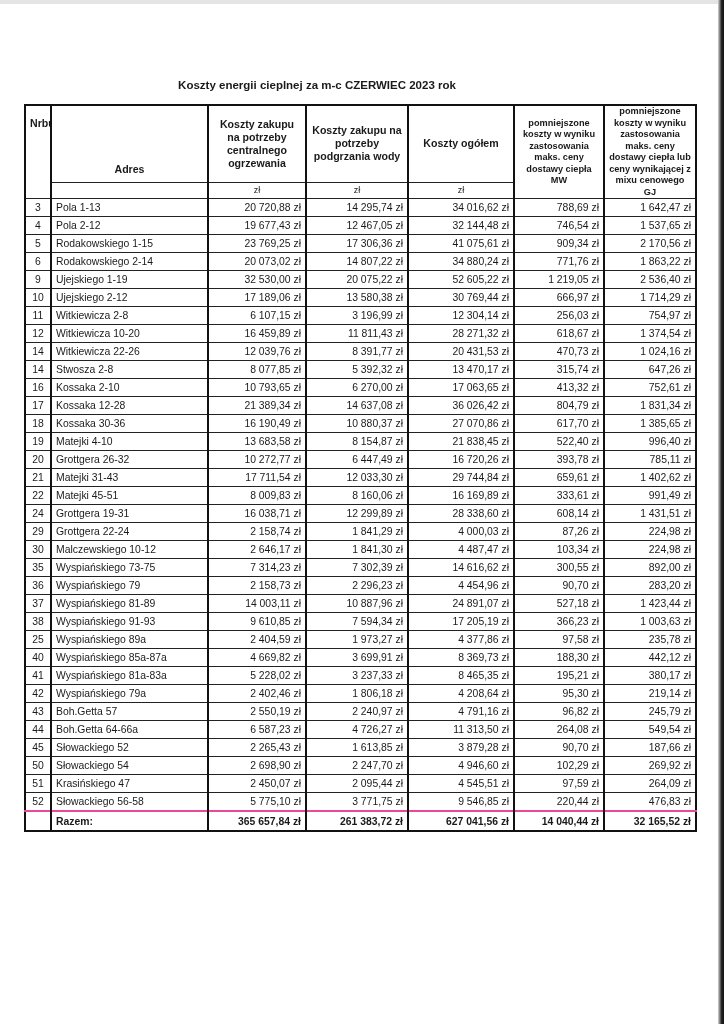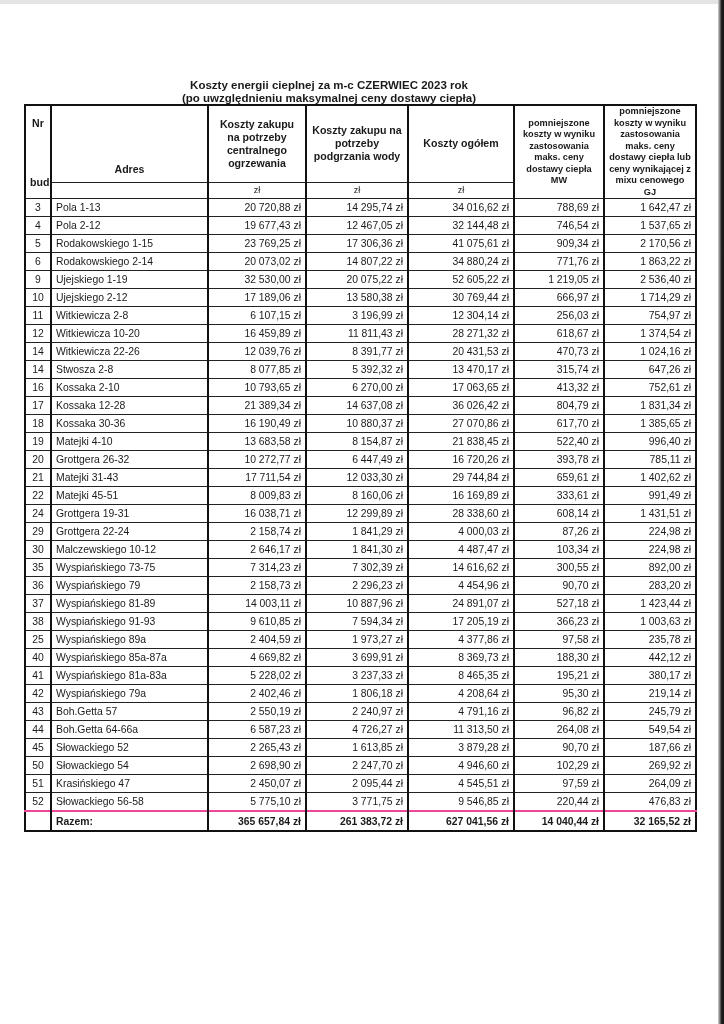--- a/index.html
+++ b/index.html
@@ -2,48 +2,47 @@
 <html><head>
   <meta charset="utf-8">
   <style>
     html, body { margin: 0; padding: 0; }
     body {
       width: 724px; height: 1024px; background: #ffffff; position: relative; overflow: hidden;
       font-family: "Liberation Sans", sans-serif; color: #1a1a1a;
     }
     .edge-right { position: absolute; right: 0; top: 0; width: 6px; height: 1024px; background: linear-gradient(to right, #d8d8d8, #222 60%, #111); }
     .edge-top { position: absolute; left: 0; top: 0; width: 724px; height: 4px; background: #e4e4e4; }
-    .title { position: absolute; left: 124px; top: 79px; width: 410px; text-align: center; font-weight: bold; font-size: 11.5px; line-height: 13px; }
+    .title { position: absolute; left: 112px; top: 79px; width: 410px; text-align: center; font-weight: bold; font-size: 11.5px; line-height: 13px; }
     table.costs {
       position: absolute; left: 24px; top: 104px; border-collapse: collapse; table-layout: fixed;
       width: 671px; font-size: 10.4px;
     }
     table.costs td, table.costs th { border: 1px solid #222; padding: 0 4px; height: 17px; line-height: 15px; white-space: nowrap; overflow: hidden; }
     table.costs th { font-weight: bold; font-size: 10.6px; text-align: center; vertical-align: middle; line-height: 13px; white-space: normal; }
     table.costs th.small { font-size: 9.2px; line-height: 11.5px; }
     .outer { border: 2px solid #111 !important; }
     td.nr { text-align: center; }
     td.num { text-align: right; }
     td.unit { text-align: center; font-size: 9px; height: 14px !important; line-height: 12px !important; margin-left: 16px; }
     tr.total td { font-weight: bold; border-top: 2px solid #ec4899; height: 18px; }
     col.c-nr { width: 26px; } col.c-adr { width: 157px; } col.c-co { width: 98px; }
     col.c-cw { width: 102px; } col.c-og { width: 106px; } col.c-mw { width: 90px; } col.c-gj { width: 92px; }
     .thick-l { border-left: 2px solid #111 !important; }
     .thick-r { border-right: 2px solid #111 !important; }
-    .nr-head { display: flex; flex-direction: column; justify-content: space-between; height: 72px; padding: 8px 0 6px; }
+    .nr-head { display: flex; flex-direction: row; justify-content: space-between; height: 72px; padding: 8px 0 6px; }
   </style>
 </head>
 <body>
 
 <div class="edge-top"></div>
 <div class="edge-right"></div>
 
 <div class="title">
   <div>Koszty energii cieplnej za m-c CZERWIEC 2023 rok</div>
-  <div>(po uwzględnieniu maksymalnej ceny dostawy ciepła)</div>
 </div>
 
 <table class="costs outer">
   <colgroup>
     <col class="c-nr">
       <col class="c-adr">
       <col class="c-co">
       <col class="c-cw">
       <col class="c-og">
       <col class="c-mw">

